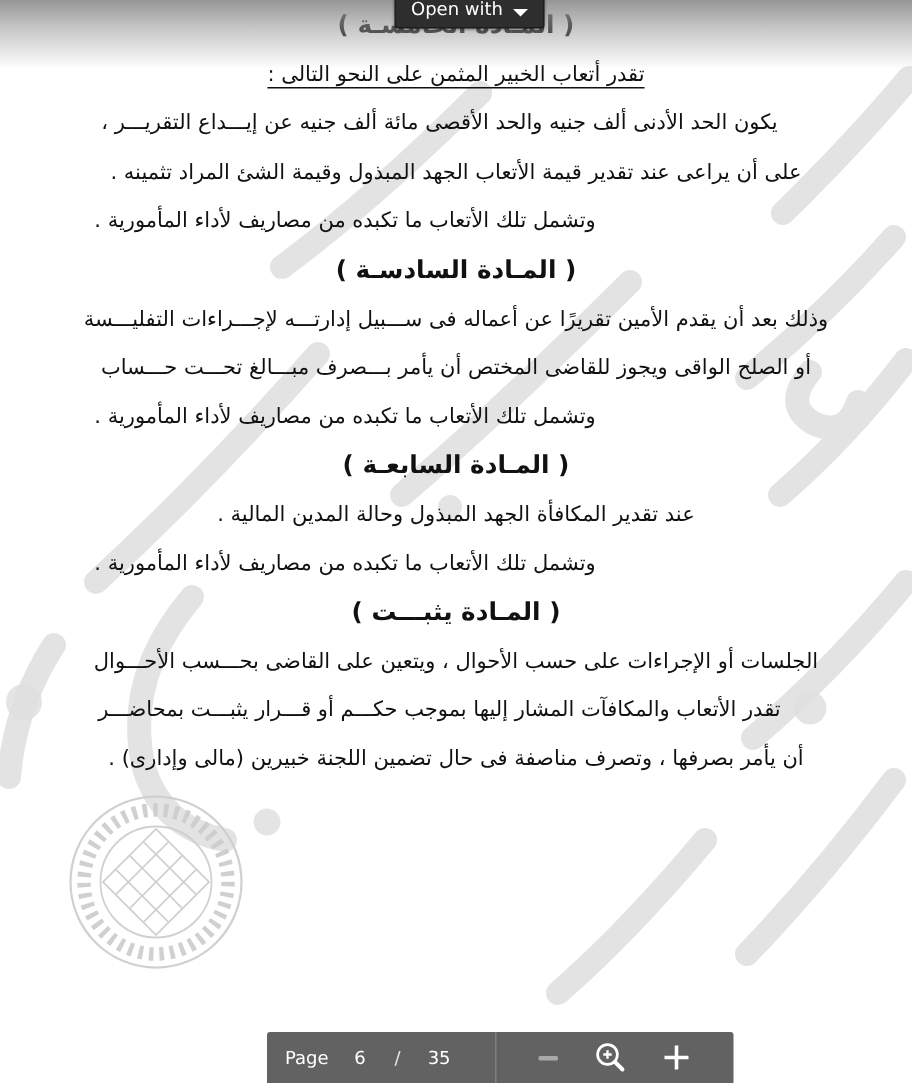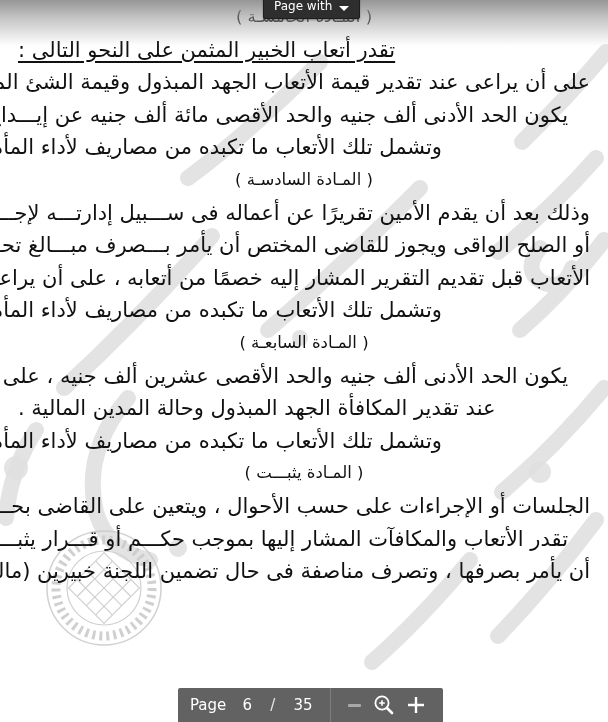--- a/index.html
+++ b/index.html
@@ -8,24 +8,24 @@
     font-family:"DejaVu Sans",sans-serif;
   }
   
   .watermark{position:absolute;top:0;left:0;z-index:1;pointer-events:none;}
   
   .doc{
     position:absolute;top:1px;left:0;right:0;z-index:2;
     direction:rtl;padding:0 18px;color:#111;
   }
   .line{
-    height:32.6px;line-height:32.6px;font-size:21px;
-    text-align:left;white-space:nowrap;
+    height:32.6px;line-height:32.6px;font-size:14px;
+    text-align:center;white-space:nowrap;
   }
-  .line.heading{text-align:center;font-weight:normal;font-size:16.5px;}
+  .line.heading{text-align:center;font-weight:bold;font-size:16.5px;}
   .line.underline span{text-decoration:underline;text-underline-offset:4px;}
   .line.p-first{padding-right:22px;}
   .line.p-indent{padding-right:148px;}
   
   .scrim{
     position:absolute;top:0;left:0;width:608px;height:46px;z-index:5;pointer-events:none;
     background:linear-gradient(to bottom, rgba(141,141,141,0.92) 0%, rgba(150,150,150,0.55) 40%, rgba(255,255,255,0) 100%);
   }
   
   .open-with{
@@ -34,23 +34,23 @@
     font-family:"DejaVu Sans",sans-serif;font-size:12px;
     display:flex;align-items:flex-end;gap:7px;padding:0 10px 5px 10px;cursor:pointer;
     box-shadow:0 1px 2px rgba(0,0,0,0.35);
   }
   .caret{
     width:0;height:0;border-left:5px solid transparent;border-right:5px solid transparent;
     border-top:5px solid #ffffff;margin-bottom:2px;
   }
   
   .toolbar{
-    position:absolute;left:178px;top:688px;width:265px;height:34px;z-index:7;
+    position:absolute;left:178px;top:688px;width:311px;height:34px;z-index:7;
     background:rgba(68,68,68,0.84);border-radius:2px 2px 0 0;
-    display:flex;align-items:center;color:#fff;font-size:15px;
+    display:flex;align-items:center;color:#fff;font-size:12px;
   }
   .pageinfo{display:flex;align-items:center;gap:0;padding-left:12px;width:152px;box-sizing:border-box;}
   .pageinfo span{display:inline-block;}
   .pi-page{margin-right:16px;}
   .pi-cur{margin-right:18px;min-width:10px;text-align:center;cursor:text;}
   .pi-sep{margin-right:18px;color:#e8e8e8;}
   .pi-tot{text-align:right;}
   .tb-divider{width:1px;height:34px;background:rgba(255,255,255,0.18);}
   .zoomctl{flex:1;display:flex;align-items:center;justify-content:space-evenly;padding:0 6px;}
   .minus-btn{width:13px;height:3px;background:#a9a9a9;border-radius:1px;cursor:pointer;}
@@ -95,42 +95,40 @@
       <g transform="rotate(45 104 588)" stroke-width="1.2">
         <rect x="79" y="563" width="50" height="50"></rect>
         <path d="M 79 575 h 50 M 79 588 h 50 M 79 601 h 50 M 91 563 v 50 M 104 563 v 50 M 117 563 v 50"></path>
       </g>
     </g>
   </svg>
 
   <div class="doc" id="doc" dir="rtl">
       <div class="line heading"><span>( المـادة الخامسـة )</span></div>
       <div class="line underline"><span>تقدر أتعاب الخبير المثمن على النحو التالى :</span></div>
+      <div class="line p-first"><span>يكون الحد الأدنى ألف جنيه والحد الأقصى مائة ألف جنيه عن إيـــداع التقريـــر ،</span></div>
       <div class="line body"><span>على أن يراعى عند تقدير قيمة الأتعاب الجهد المبذول وقيمة الشئ المراد تثمينه .</span></div>
-      <div class="line p-first"><span>يكون الحد الأدنى ألف جنيه والحد الأقصى مائة ألف جنيه عن إيـــداع التقريـــر ،</span></div>
       <div class="line p-indent"><span>وتشمل تلك الأتعاب ما تكبده من مصاريف لأداء المأمورية .</span></div>
       <div class="line heading"><span>( المـادة السادسـة )</span></div>
       <div class="line body"><span>وذلك بعد أن يقدم الأمين تقريرًا عن أعماله فى ســـبيل إدارتـــه لإجـــراءات التفليـــسة</span></div>
       <div class="line body"><span>أو الصلح الواقى ويجوز للقاضى المختص أن يأمر بـــصرف مبـــالغ تحـــت حـــساب</span></div>
-      <div class="line body"><span>الأتعاب قبل تقديم التقرير المشار إليه خصمًا من أتعابه ، على أن يراعى عنـــد تقـــدير</span></div>
       <div class="line p-indent"><span>وتشمل تلك الأتعاب ما تكبده من مصاريف لأداء المأمورية .</span></div>
       <div class="line heading"><span>( المـادة السابعـة )</span></div>
-      <div class="line p-first"><span>يكون الحد الأدنى ألف جنيه والحد الأقصى عشرين ألف جنيه ، على أن يراعـــى</span></div>
       <div class="line body"><span>عند تقدير المكافأة الجهد المبذول وحالة المدين المالية .</span></div>
       <div class="line p-indent"><span>وتشمل تلك الأتعاب ما تكبده من مصاريف لأداء المأمورية .</span></div>
       <div class="line heading"><span>( المـادة يثبـــت )</span></div>
       <div class="line body"><span>الجلسات أو الإجراءات على حسب الأحوال ، ويتعين على القاضى بحـــسب الأحـــوال</span></div>
       <div class="line p-first"><span>تقدر الأتعاب والمكافآت المشار إليها بموجب حكـــم أو قـــرار يثبـــت بمحاضـــر</span></div>
       <div class="line body"><span>أن يأمر بصرفها ، وتصرف مناصفة فى حال تضمين اللجنة خبيرين (مالى وإدارى) .</span></div>
     </div>
 
   <div class="scrim"></div>
 
   <button class="open-with">
-    <span>Page with</span>
+    <span>Open with</span>
     <span class="caret"></span>
   </button>
 
   <div class="toolbar">
     <div class="pageinfo">
       <span class="pi-page">Page</span>
       <span class="pi-cur">6</span>
       <span class="pi-sep">/</span>
       <span class="pi-tot">35</span>
     </div>

